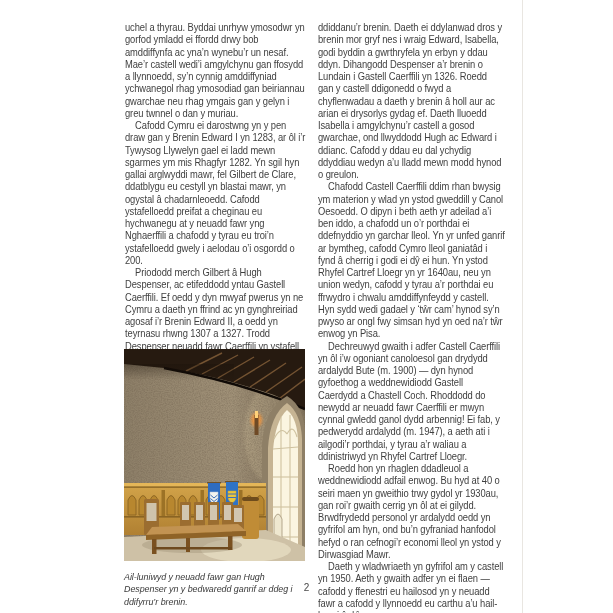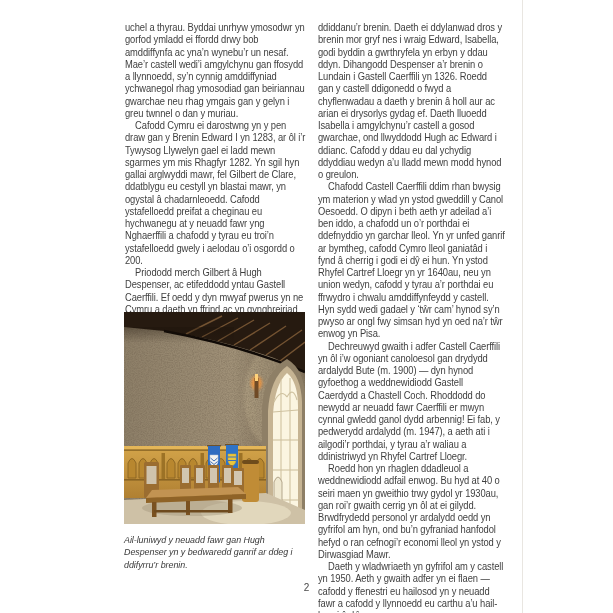--- a/index.html
+++ b/index.html
@@ -8,21 +8,21 @@
     font-family:"Liberation Sans",sans-serif;color:#3f3f3f;overflow:hidden;
   }
   .page-edge{position:absolute;left:522px;top:0;width:1px;height:613px;background:#e9e6e1;}
   .squeeze{transform:scaleX(.92);transform-origin:left top;}
   .col{position:absolute;top:22px;font-size:10.2px;line-height:12.25px;
        letter-spacing:-.1px;color:#3f3f3f;}
   .col-left{left:125px;width:197px;}
   .col-right{left:318px;width:203px;}
   .col p{margin:0;text-indent:11px;}
   .col p:first-child{text-indent:0;}
-  figure{position:absolute;left:124px;top:312px;width:181px;margin:0;}
+  figure{position:absolute;left:124px;top:349px;width:181px;margin:0;}
   figure svg{display:block;}
   figcaption{margin-top:10px;font-style:italic;font-size:9.7px;line-height:12.4px;
              color:#393939;width:196px;letter-spacing:-.05px;}
   .pagenum{position:absolute;top:582px;left:0;width:613px;text-align:center;
            font-size:10px;color:#4a4a4a;}
 </style>
 </head>
 <body>
 
 <div class="page-edge"></div>

